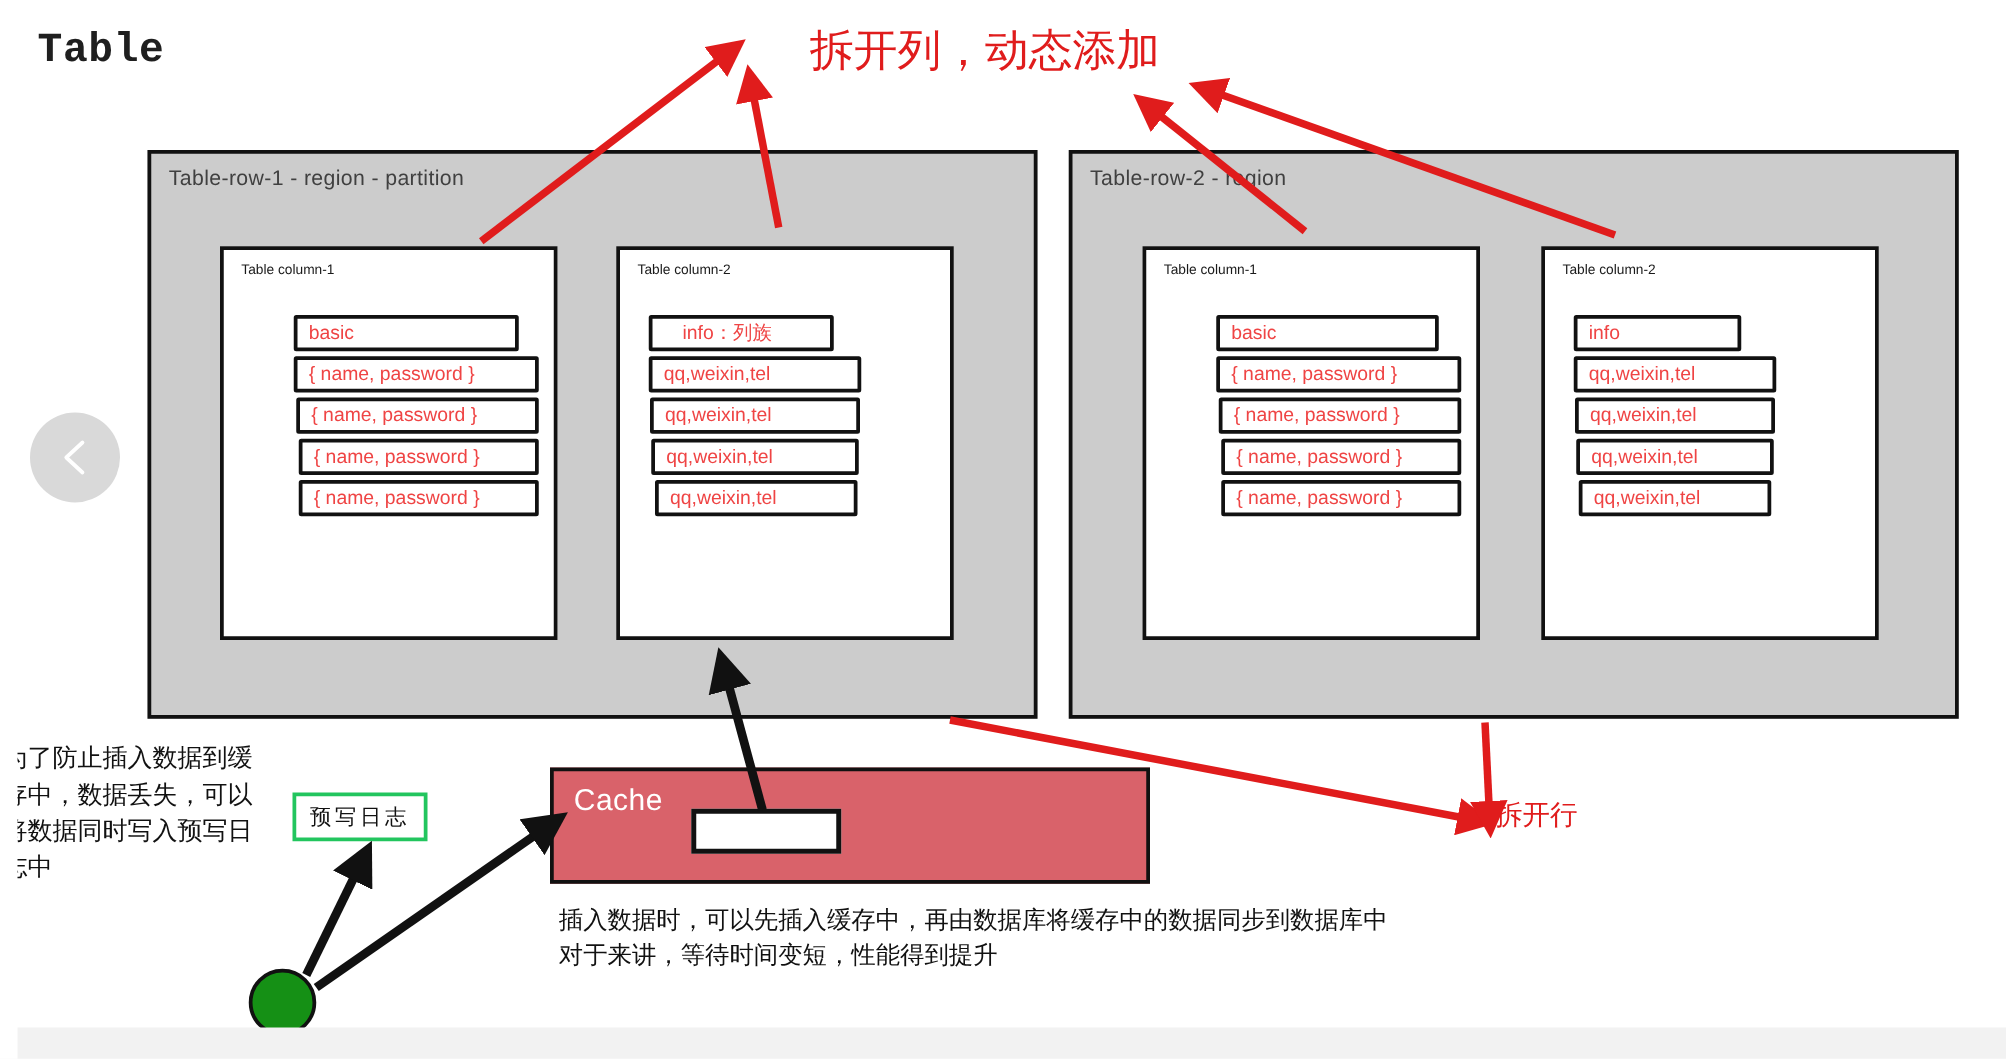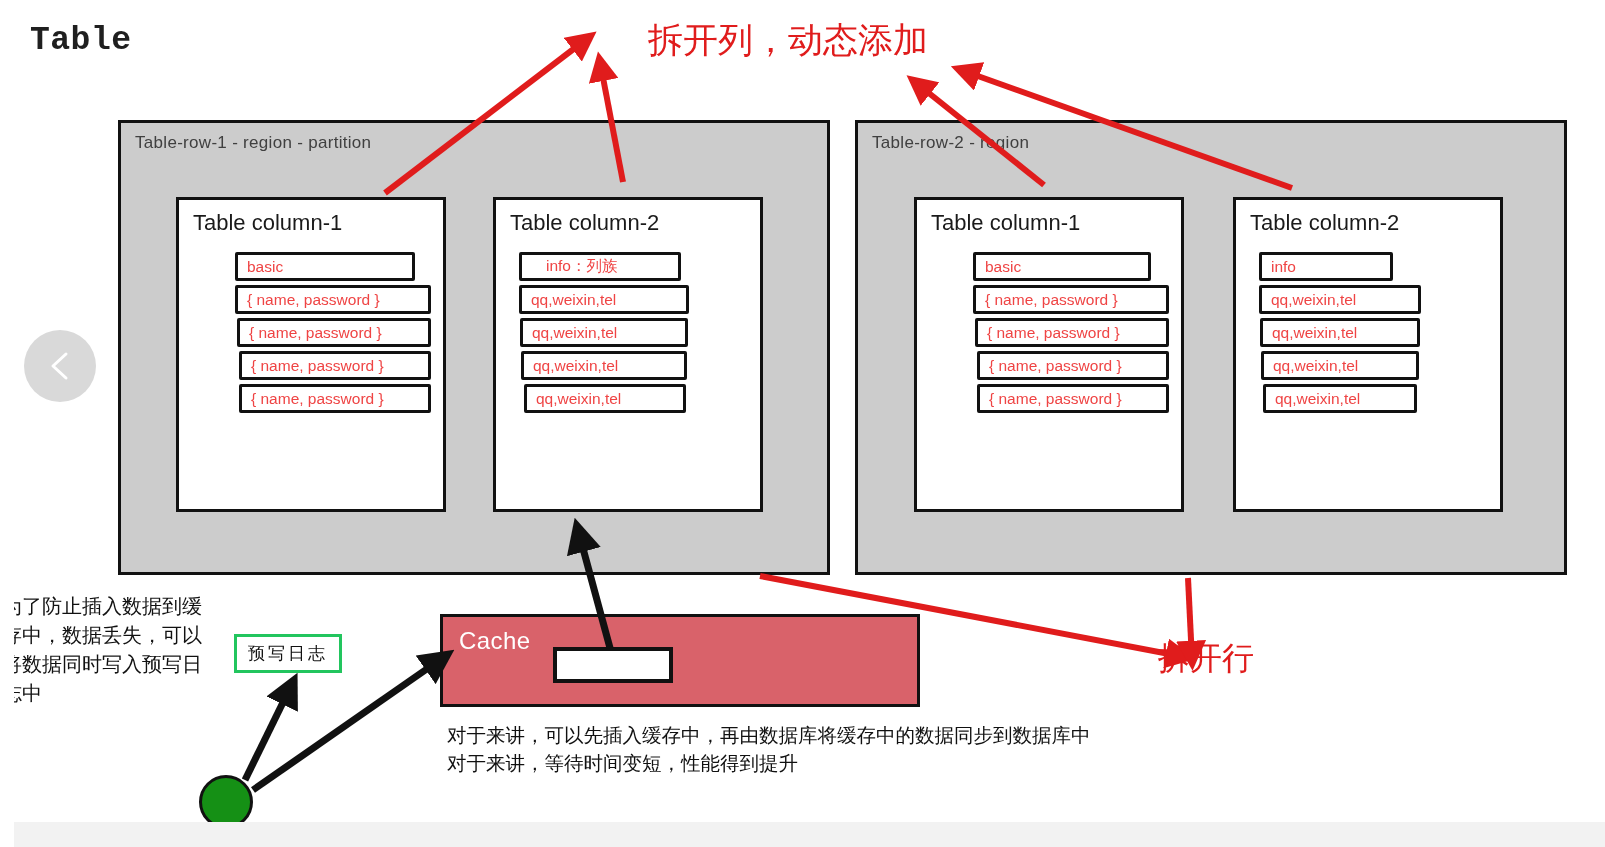--- a/index.html
+++ b/index.html
@@ -52,21 +52,21 @@
     width:270px; height:315px;
     top:74px;
   }
   .column.c1 { left:55px; }
   .column.c2 { left:372px; }
   #region-2 .column.c1 { left:56px; }
   #region-2 .column.c2 { left:375px; }
 
   .column-label {
     position:absolute; left:14px; top:10px;
-    font-size:22px; color:#1a1a1a; white-space:nowrap;
+    font-size:11px; color:#1a1a1a; white-space:nowrap;
   }
 
   
   .cells {
     position:absolute;
     top:52px;
   }
   .cell {
     position:relative;
     background:#ffffff;
@@ -84,21 +84,21 @@
   
   #r1c1-cells { left:56px; width:196px; }
   #r1c1-cells .cell.w-head { width:180px; margin-left:0; }
   #r1c1-cells .cell.k1 { width:196px; margin-left:0; }
   #r1c1-cells .cell.k2 { width:194px; margin-left:2px; }
   #r1c1-cells .cell.k3 { width:192px; margin-left:4px; }
   #r1c1-cells .cell.k4 { width:192px; margin-left:4px; }
 
   
   #r1c2-cells { left:23px; width:170px; }
-  #r1c2-cells .cell.w-head { width:162px;padding-left:24px; }
+  #r1c2-cells .cell.w-head { width:148px;padding-left:24px; }
   #r1c2-cells .cell.k1 { width:170px; }
   #r1c2-cells .cell.k2 { width:168px; margin-left:1px; }
   #r1c2-cells .cell.k3 { width:166px; margin-left:2px; }
   #r1c2-cells .cell.k4 { width:162px; margin-left:5px; }
 
   
   #r2c1-cells { left:56px; width:196px; }
   #r2c1-cells .cell.w-head { width:178px; }
   #r2c1-cells .cell.k1 { width:196px; }
   #r2c1-cells .cell.k2 { width:194px; margin-left:2px; }
@@ -160,23 +160,23 @@
     font-size:19.5px; line-height:28px; color:#111111;
   }
 
   
   #anno-split-col {
     position:absolute; left:648px; top:17px;
     font-family:"DejaVu Sans", sans-serif;
     font-size:35px; color:#e01c1c; white-space:nowrap;
   }
   #anno-split-row {
-    position:absolute; left:1158px; top:637px;
+    position:absolute; left:1196px; top:637px;
     font-family:"DejaVu Sans", sans-serif;
-    font-size:32px; color:#e01c1c; white-space:nowrap;
+    font-size:22px; color:#e01c1c; white-space:nowrap;
   }
 
   
   #arrow-layer {
     position:absolute; left:0; top:0;
     width:1605px; height:847px;
     pointer-events:none;
   }
 
   
@@ -261,21 +261,21 @@
 <div id="cache-box">
   <div id="cache-label">Cache</div>
   <div id="cache-inner-cell"></div>
 </div>
 
 <div id="green-node"></div>
 
 <div id="left-note">为了防止插入数据到缓存中，数据丢失，可以将数据同时写入预写日志中</div>
 
 <div id="bottom-note">
-  <div>对于来讲，可以先插入缓存中，再由数据库将缓存中的数据同步到数据库中</div>
+  <div>插入数据时，可以先插入缓存中，再由数据库将缓存中的数据同步到数据库中</div>
   <div>对于来讲，等待时间变短，性能得到提升</div>
 </div>
 
 <div id="anno-split-col">拆开列，动态添加</div>
 <div id="anno-split-row">拆开行</div>
 
 <svg id="arrow-layer" viewBox="0 0 1605 847">
   <defs>
     <marker id="redhead" markerWidth="5" markerHeight="5" refX="3.2" refY="2.5" orient="auto">
       <path d="M0,0 L5,2.5 L0,5 z" fill="#e01c1c"></path>

